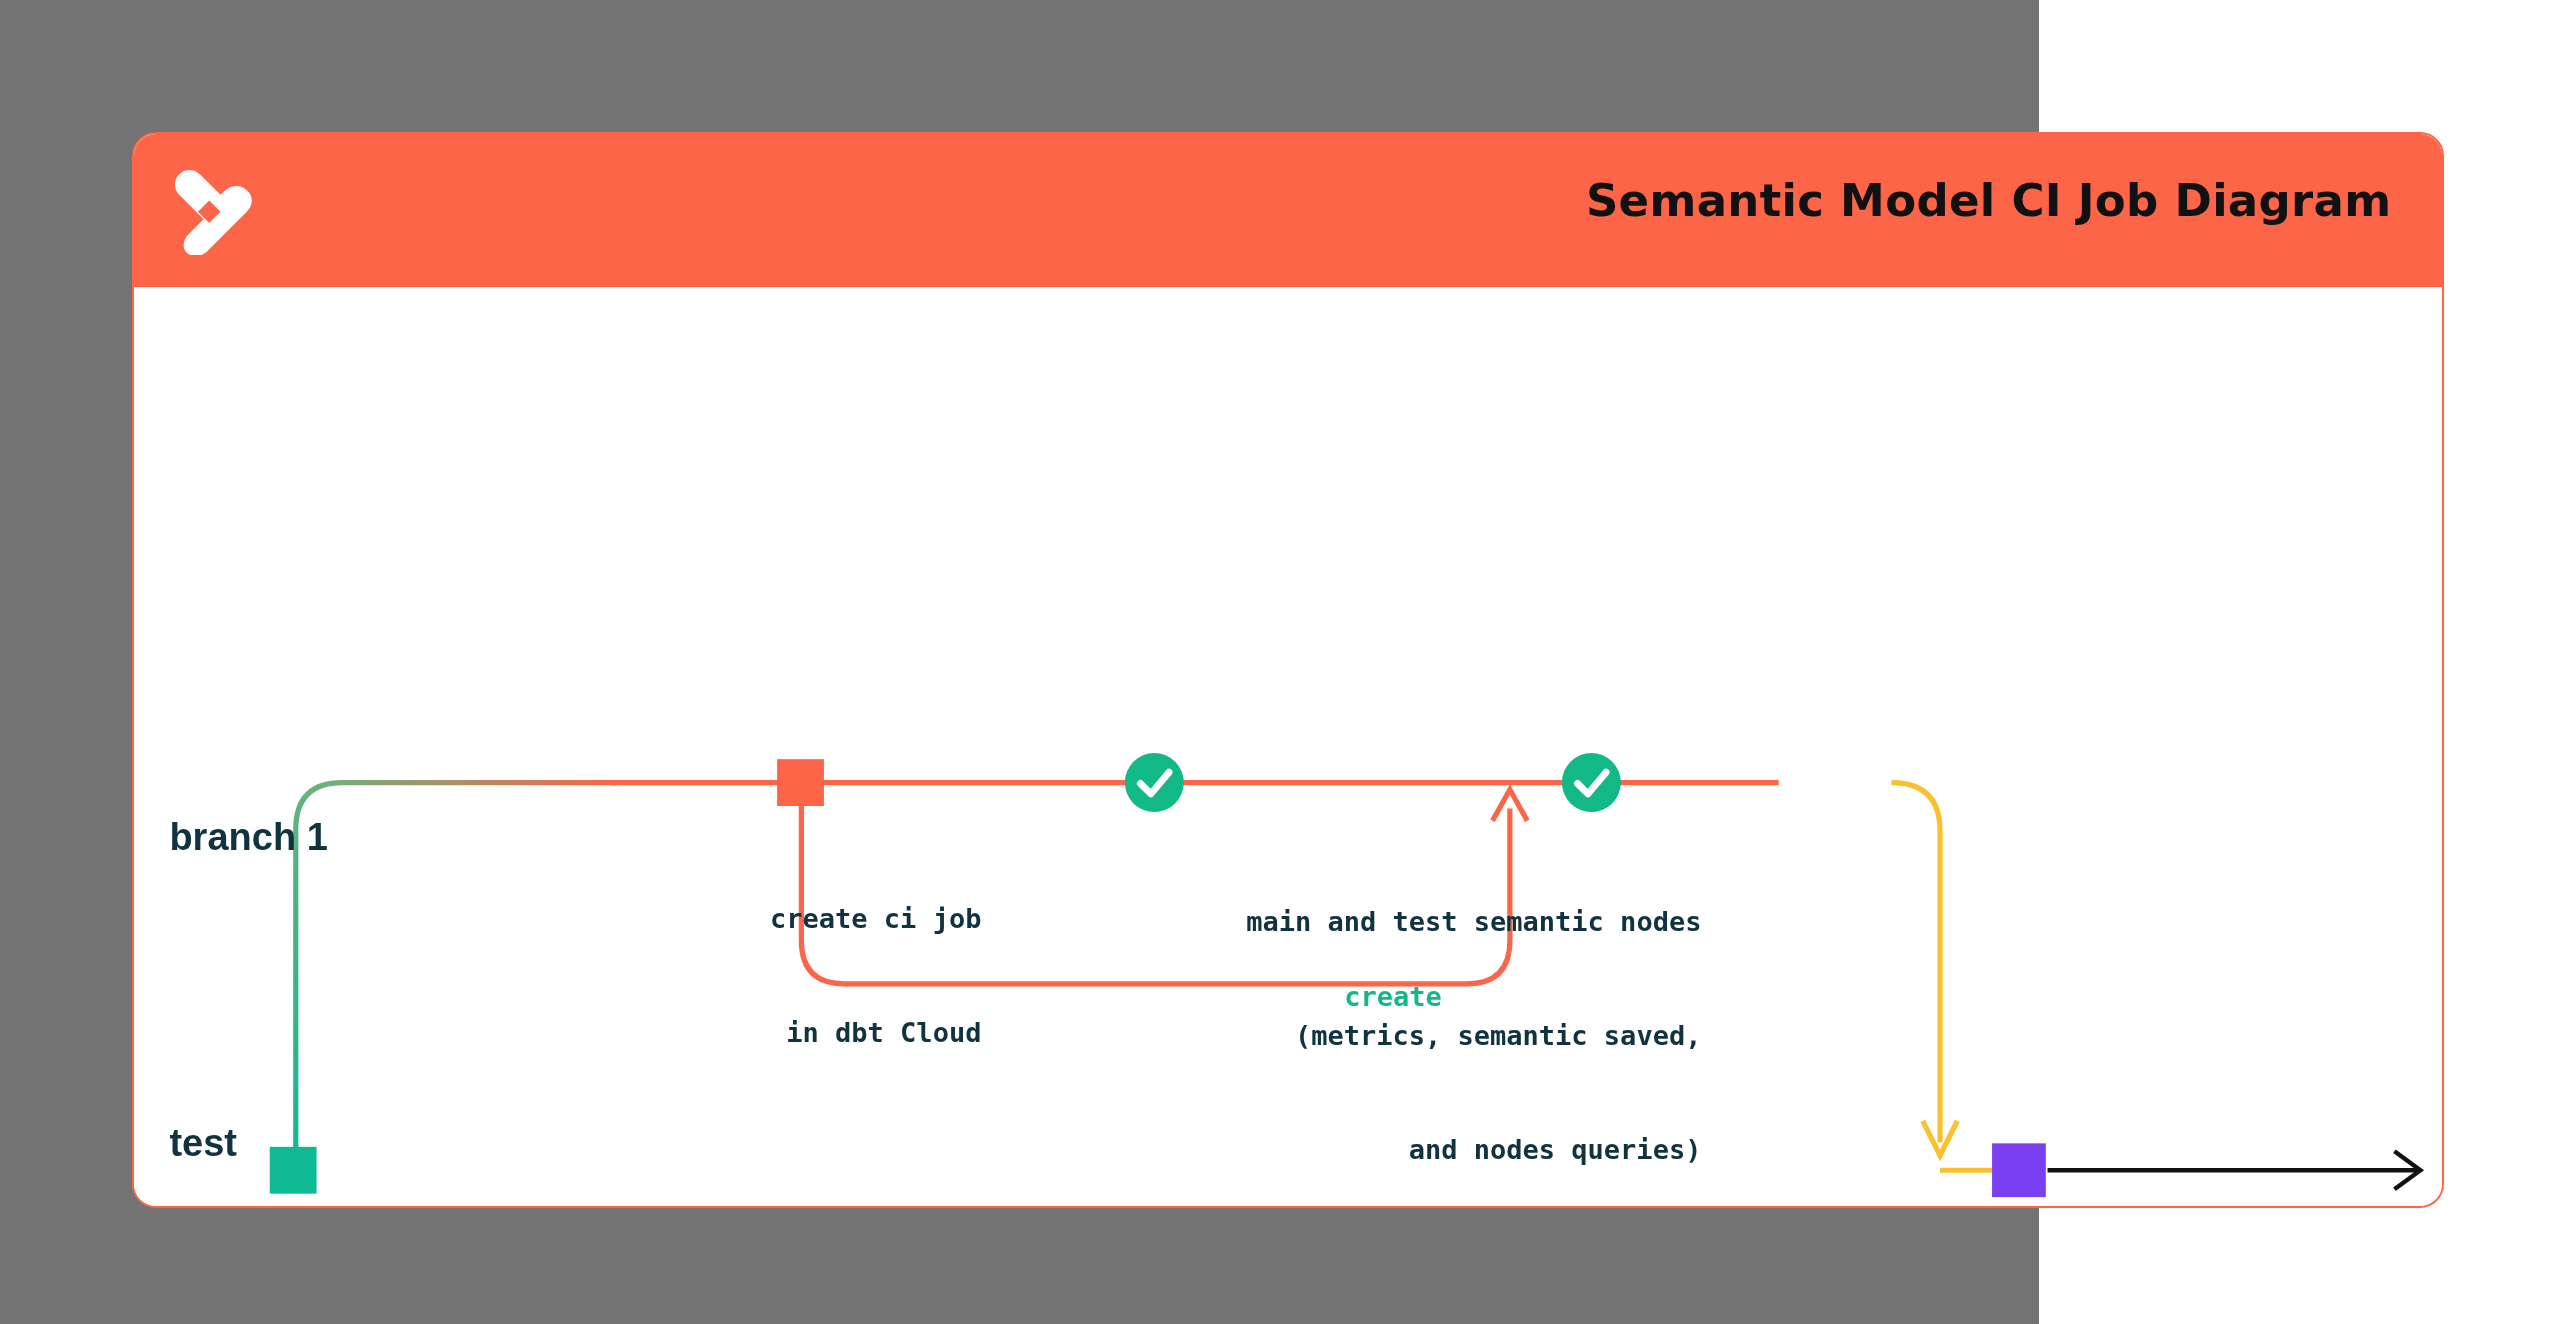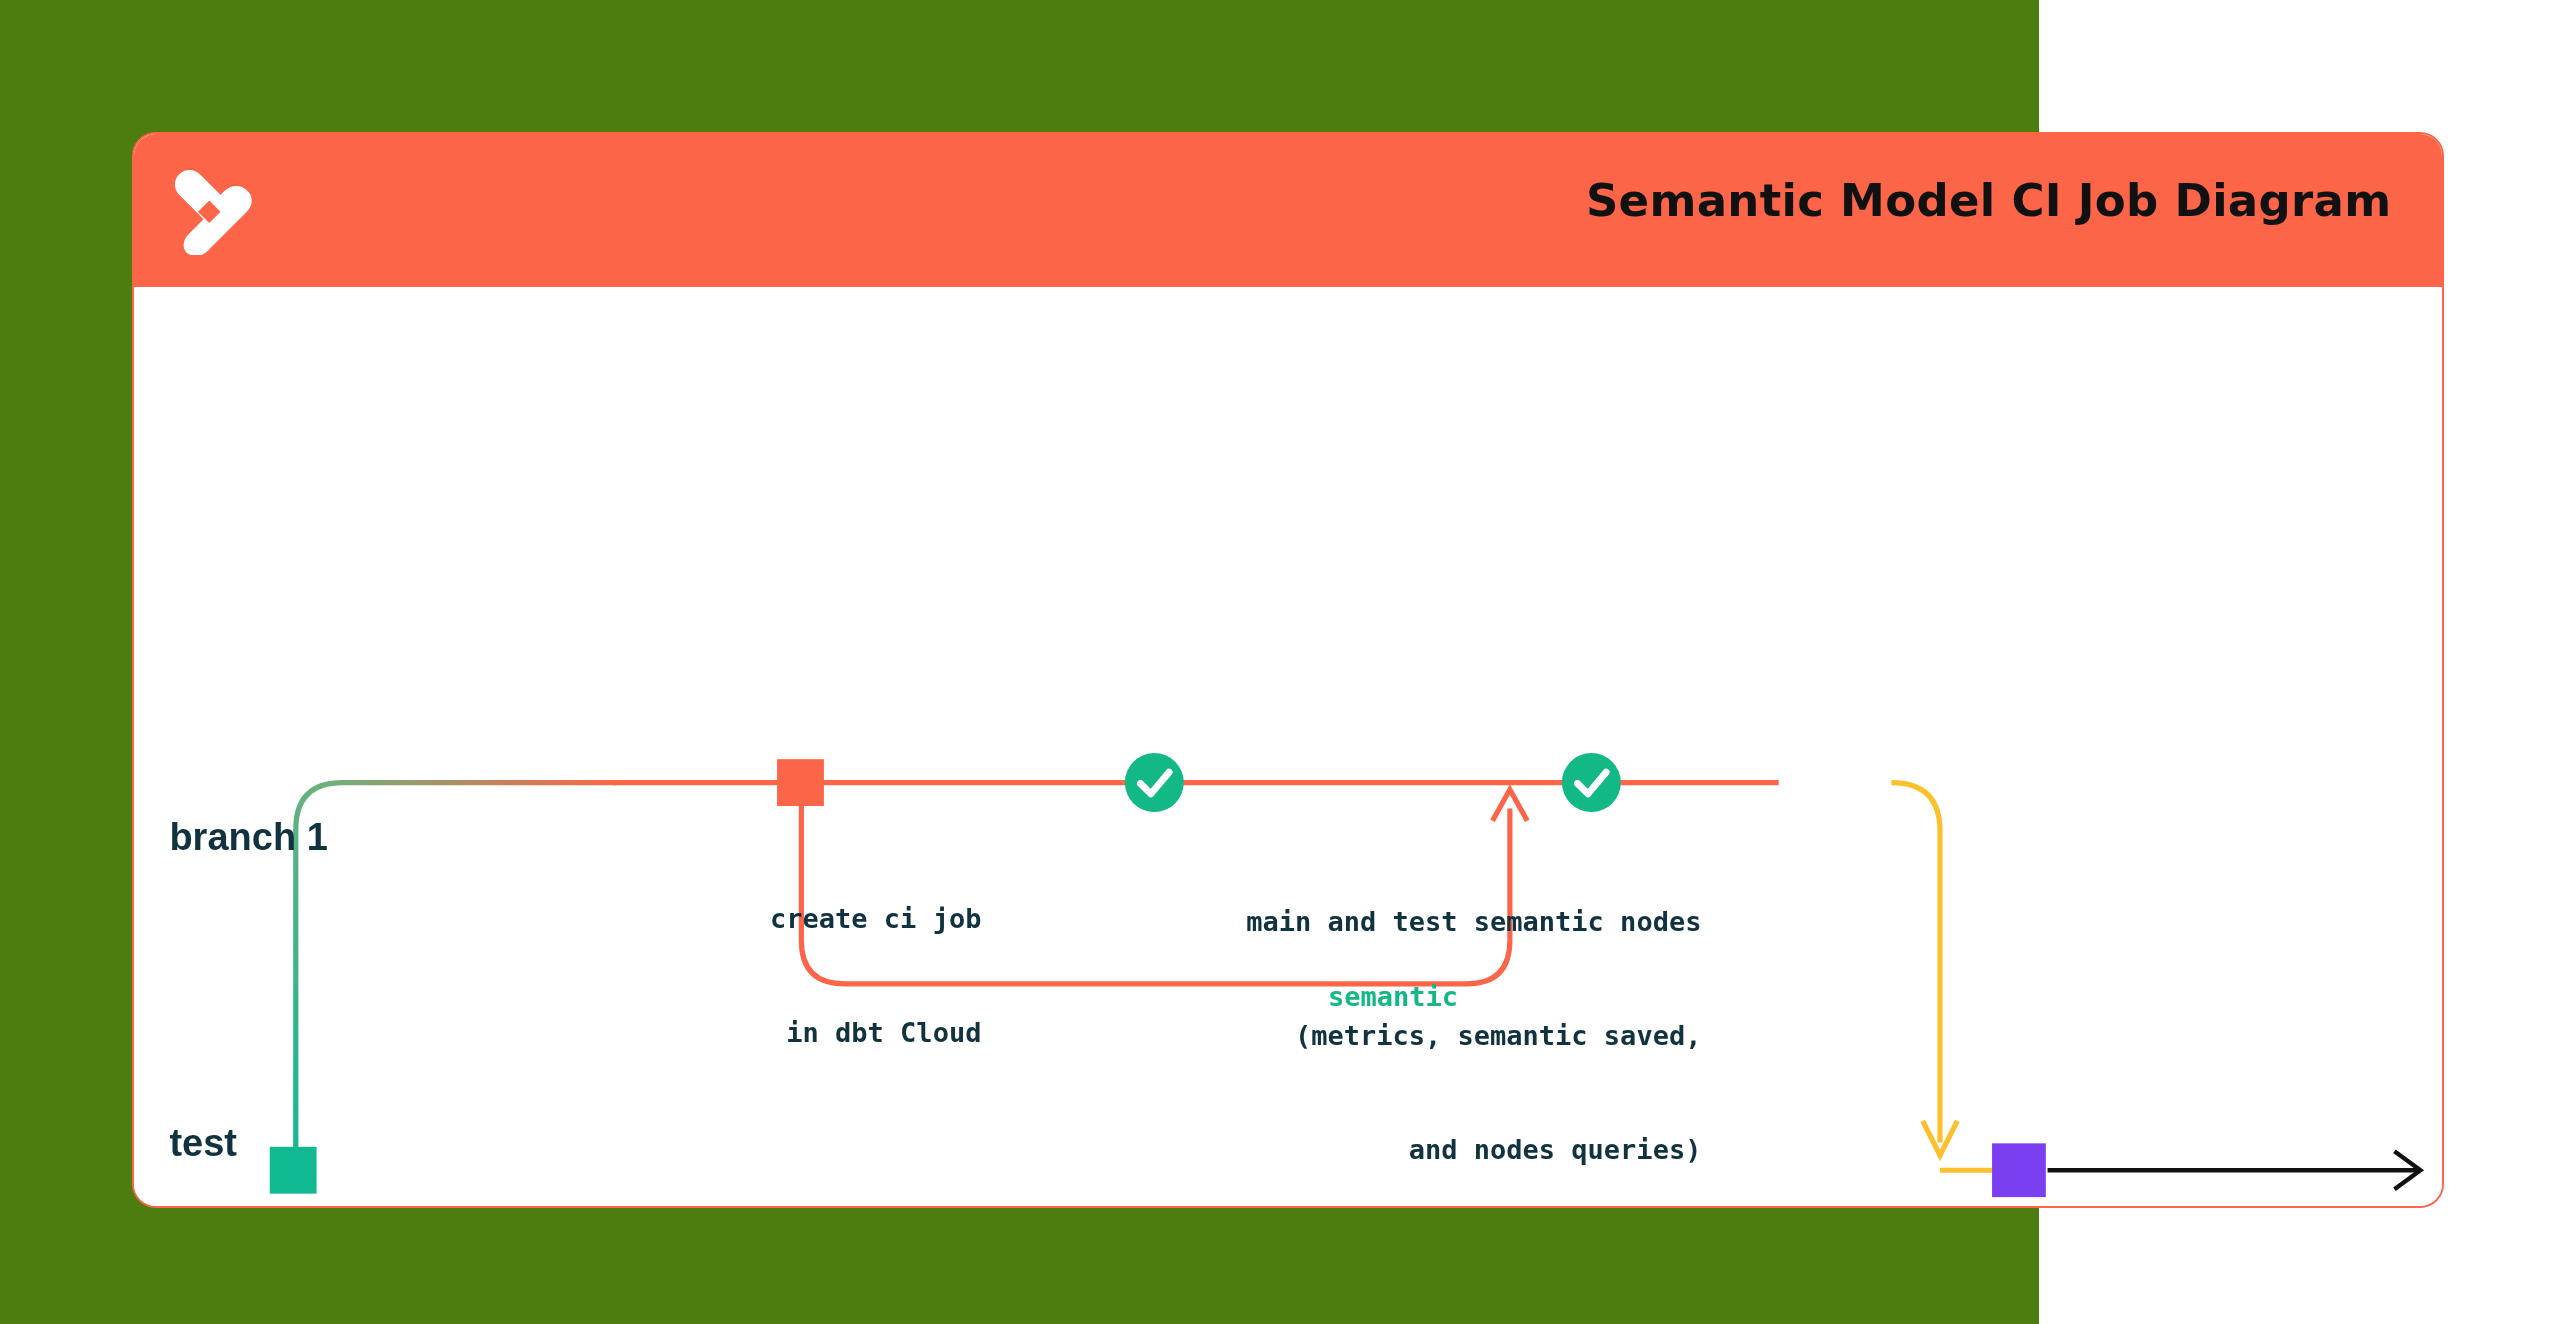--- a/index.html
+++ b/index.html
@@ -11,21 +11,21 @@
     width: 2576px;
     height: 1324px;
     font-family: "DejaVu Sans", sans-serif;
     overflow: hidden;
   }
 
   #stage {
     position: relative;
     width: 2039px;
     height: 1324px;
-    background: #4d7c0f;
+    background: #737373;
   }
 
   
   .card {
     position: absolute;
     left: 132px;
     top: 132px;
     width: 2312px;
     height: 1076px;
     border: 2.6px solid #FC6548;
@@ -218,19 +218,19 @@
           <div>(metrics, semantic saved,</div>
           <div>and nodes queries)</div>
         </div>
 
 
         <div class="node-label" id="label-merge">
           
           
         </div>
 
-        <div class="edge-label" id="label-success">semantic</div>
+        <div class="edge-label" id="label-success">create</div>
 
       </div>
     </div>
   </div>
 </div>
 
 
 </body></html>

